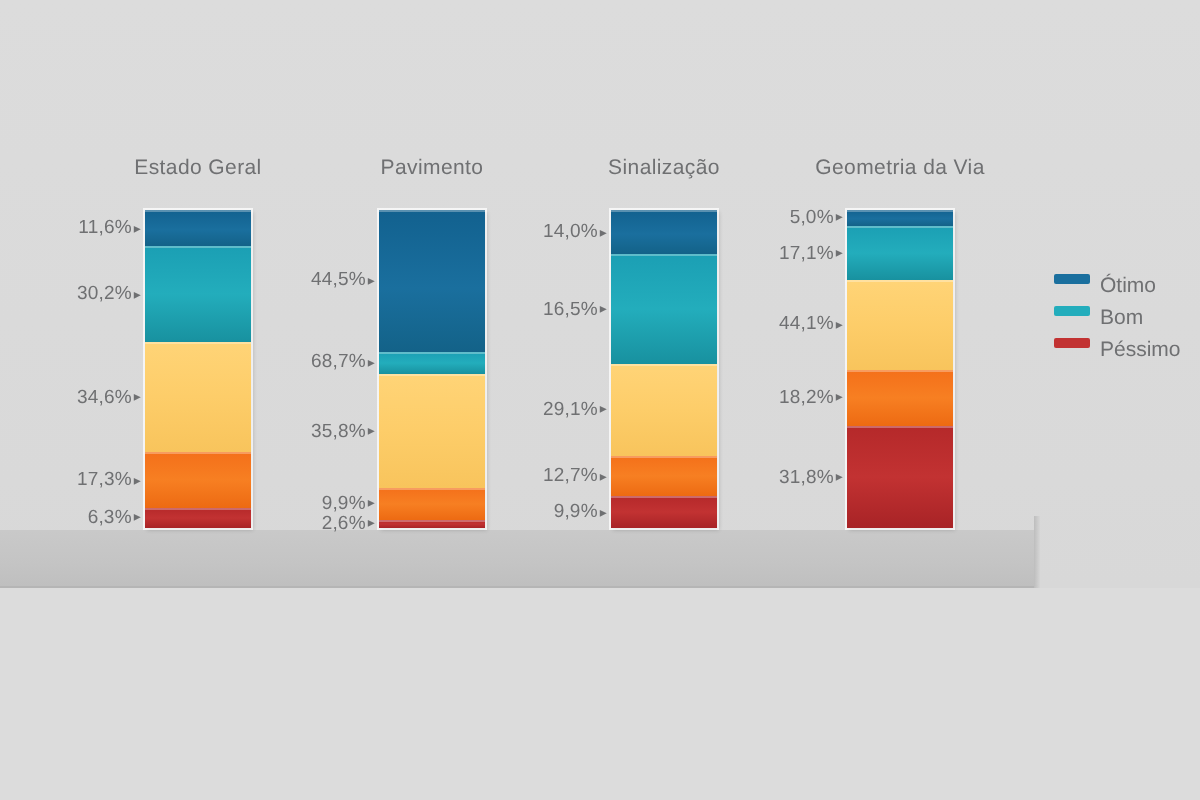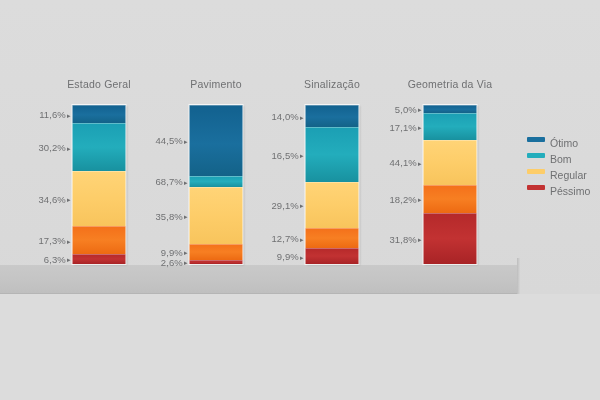--- a/index.html
+++ b/index.html
@@ -244,22 +244,18 @@
   <div class="legend" id="legend">
       <div class="legend-row">
         <span class="legend-swatch" style="background: rgb(26, 111, 158);"></span>
         <span class="legend-label">Ótimo</span>
       </div>
       <div class="legend-row">
         <span class="legend-swatch" style="background: rgb(35, 173, 188);"></span>
         <span class="legend-label">Bom</span>
       </div>
       <div class="legend-row">
-        <span class="legend-swatch" style="background: rgb(253, 205, 105);"></span>
-        <span class="legend-label">Regular</span>
-      </div>
-      <div class="legend-row">
         <span class="legend-swatch" style="background: rgb(194, 50, 50);"></span>
         <span class="legend-label">Péssimo</span>
       </div>
     </div>
 
 </div>
 
 </body></html>

